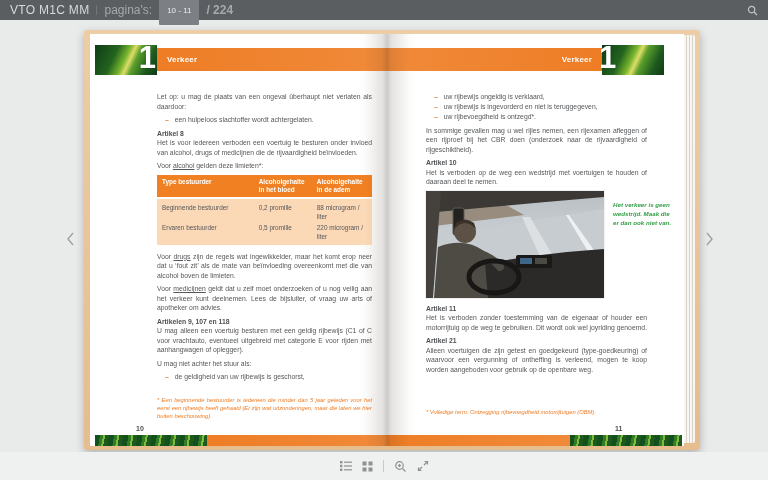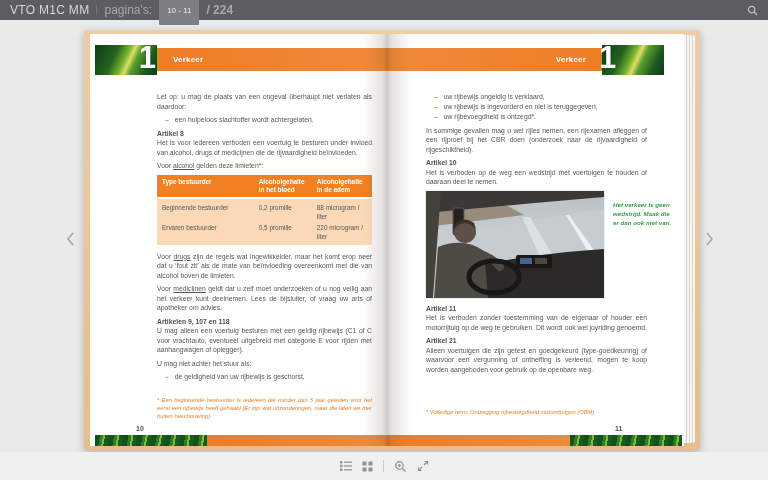--- a/index.html
+++ b/index.html
@@ -44,21 +44,21 @@
   .hdr-right { left:0; right:0; }
   .hdr-img { width:62px; height:30px; position:relative; flex:0 0 62px;
       background:linear-gradient(115deg,#0f3b16 0%,#23641f 32%,#7ab62f 48%,#dedd68 55%,#5a9f2b 63%,#1d5a1f 82%,#0f3b16 100%); }
   .hdr-num { position:absolute; top:-4px; font-size:31px; line-height:34px; font-weight:bold;
       color:#fff; text-shadow:0 0 2px rgba(0,0,0,.25); }
   .hdr-img .hdr-num { right:1px; }
   .hdr-right .hdr-img { margin-right:20px; }
   .hdr-right .hdr-img .hdr-num { left:-3px; right:auto; }
   .hdr-bar { flex:1; height:23px; margin-top:3px; display:flex; align-items:center;
       background:linear-gradient(90deg,#ee7d25,#f08a3a); color:#fff; font-weight:bold;
-      font-size:8px; letter-spacing:.2px; padding:0 16px; }
+      font-size:8px; letter-spacing:.2px; padding:0 10px; }
   .hdr-right .hdr-bar { justify-content:flex-end; background:linear-gradient(270deg,#ee7d25,#f08a3a); }
   
   .col { position:absolute; top:58px; font-size:6.8px; line-height:9.5px; color:#55575a;
          text-align:justify; }
   .lp-col { left:67px; width:215px; }
   .rp-col { left:39px; width:221px; }
   .p  { margin:0 0 4px; }
   .h  { font-weight:bold; color:#4d4f52; margin:0; }
   .bullet { display:flex; margin:0 0 4px; text-align:left; }
   .bullet .dash { color:#ee7d25; font-weight:bold; margin:0 6px 0 8px; }

